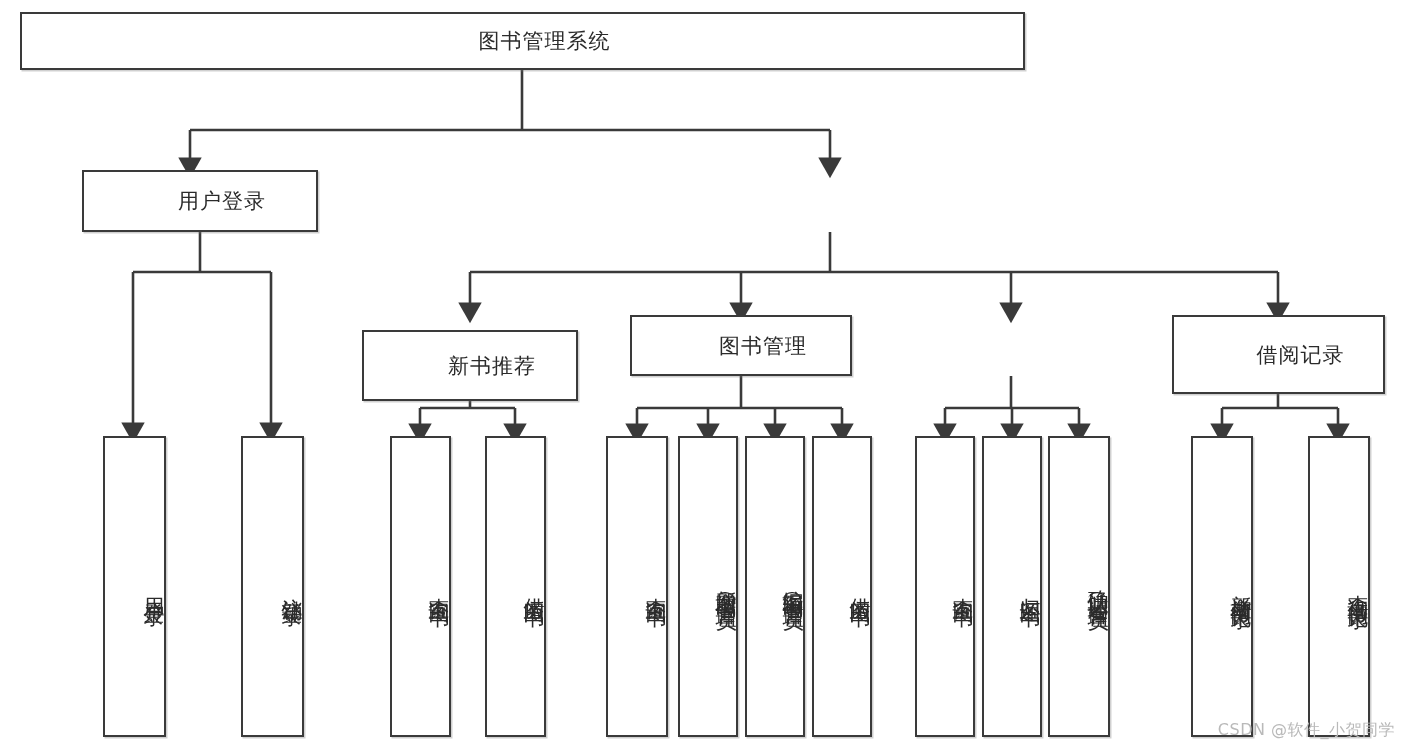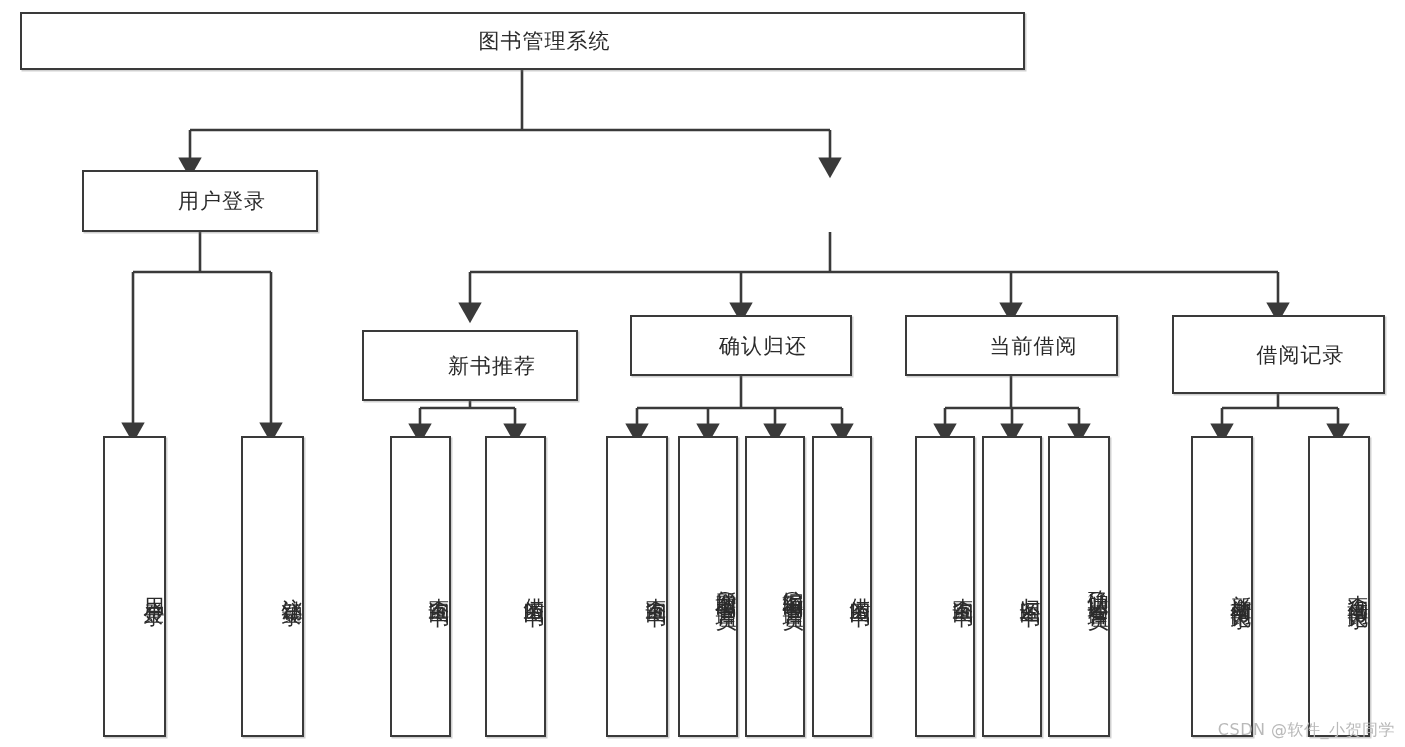--- a/index.html
+++ b/index.html
@@ -108,24 +108,21 @@
   </div>
 
   <div class="node node-h" style="left:82px;top:170px;width:236px;height:62px;">
     <span>用户登录</span>
   </div>
 
   <div class="node node-h" style="left:362px;top:330px;width:216px;height:71px;">
     <span>新书推荐</span>
   </div>
   <div class="node node-h" style="left:630px;top:315px;width:222px;height:61px;">
-    <span>确认归还</span>
-  </div>
-  <div class="node node-h" style="left:905px;top:315px;width:213px;height:61px;">
-    <span>当前借阅</span>
+    <span>图书管理</span>
   </div>
   <div class="node node-h" style="left:1172px;top:315px;width:213px;height:79px;">
     <span>借阅记录</span>
   </div>
 
   <div class="node node-v leaf" style="left:103px;top:436px;width:63px;height:301px;">
     <span>用户登录</span>
   </div>
   <div class="node node-v leaf" style="left:241px;top:436px;width:63px;height:301px;">
     <span>注销登录</span>

